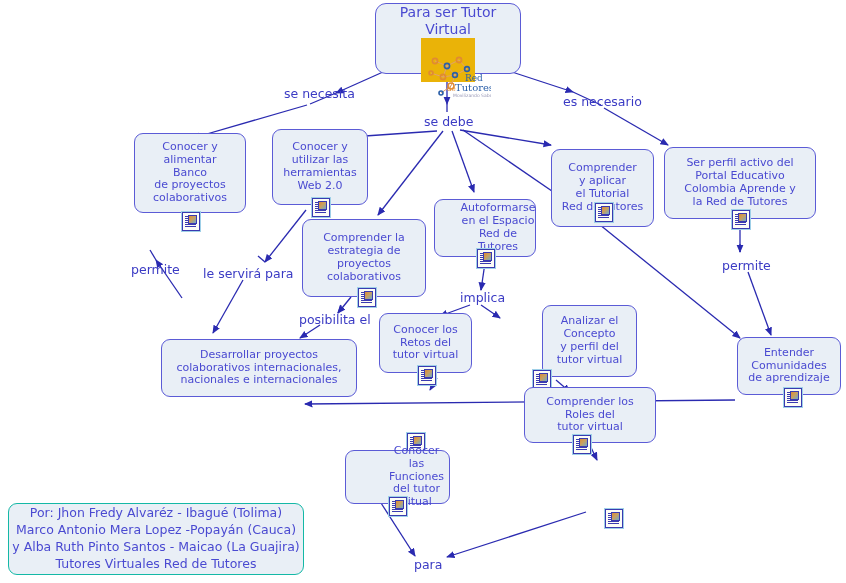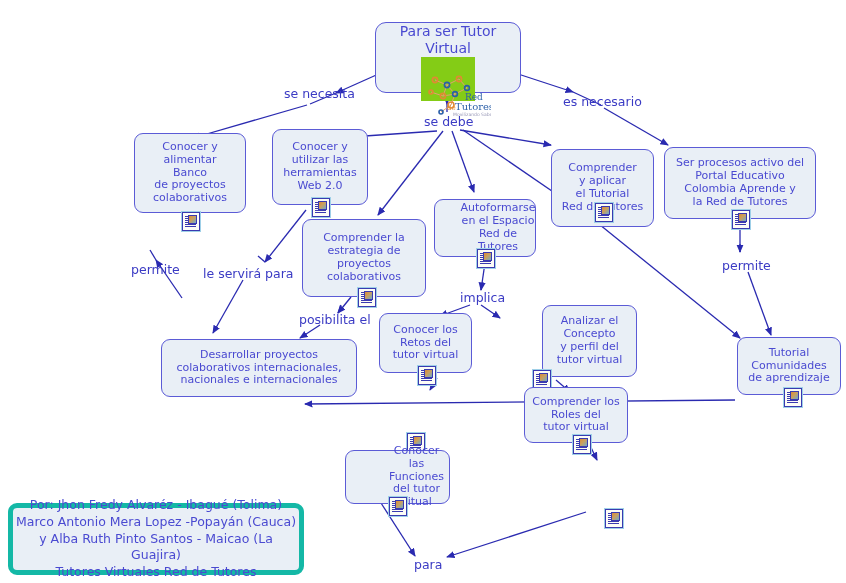--- a/index.html
+++ b/index.html
@@ -7,24 +7,24 @@
        font-family:"DejaVu Sans","Liberation Sans",sans-serif;}
   #canvas{position:absolute;left:0;top:0;width:846px;height:583px;}
   svg.edges{position:absolute;left:0;top:0;width:846px;height:583px;pointer-events:none;}
 
   .node{position:absolute;box-sizing:border-box;
         background:#e9eff6;border:1px solid #5b5bd6;border-radius:9px;
         color:#4a4ad1;text-align:center;display:flex;align-items:center;
         justify-content:center;line-height:1.18;font-size:11px;
         padding:4px 6px;white-space:pre-line;}
   .node.title{font-size:14px;border-radius:11px;align-items:flex-start;
-        padding-top:13px;flex-direction:column;margin-top:19px;}
+        padding-top:13px;flex-direction:column;}
   .node.title .ttl{width:100%;}
   .credits{position:absolute;box-sizing:border-box;background:#e9eff6;
-        border:5px solid #14b8a6;border-radius:9px;color:#4a4ad1;
+        border:1px solid #14b8a6;border-radius:9px;color:#4a4ad1;
         text-align:center;font-size:12.5px;line-height:1.35;
         display:flex;align-items:center;justify-content:center;
         white-space:pre-line;padding:4px 2px;}
 
   .elabel{position:absolute;color:#3b3bc4;font-size:12.5px;
           white-space:nowrap;}
 
   
   .docicon{position:absolute;width:16px;height:17px;
            background:#fdfdf6;border:1px solid #3a3ab0;
@@ -34,21 +34,21 @@
   .docicon .l2{left:2px;top:5px;width:4px;height:1px;}
   .docicon .l3{left:2px;top:7px;width:4px;height:1px;}
   .docicon .l4{left:2px;top:9px;width:4px;height:1px;}
   .docicon .l5{left:2px;top:11px;width:11px;height:1px;}
   .docicon .l6{left:2px;top:13px;width:11px;height:1px;}
   .docicon .thumb{position:absolute;right:2px;top:2px;width:7px;height:7px;
            background:linear-gradient(135deg,#d88a3a 0%,#caa05e 45%,#6fa9c9 100%);
            border:1px solid #3a3ab0;}
 
   
-  .logo{position:relative;width:54px;height:44px;background:#84cc16;
+  .logo{position:relative;width:54px;height:44px;background:#eab308;
         margin:1px auto 0;}
   .logo svg{display:block;}
 </style>
 </head>
 <body>
 
 <div id="canvas">
 
   <svg class="edges" viewBox="0 0 846 583" xmlns="http://www.w3.org/2000/svg">
     <defs>
@@ -208,21 +208,21 @@
   <div class="docicon" style="left:595px;top:203px;">
       <i class="l1"></i>
       <i class="l2"></i>
       <i class="l3"></i>
       <i class="l4"></i>
       <i class="l5"></i>
       <i class="l6"></i>
       <i class="thumb"></i>
     </div>
 
-  <div class="node" style="left:664px;top:147px;width:152px;height:72px;">Ser procesos activo del
+  <div class="node" style="left:664px;top:147px;width:152px;height:72px;">Ser perfil activo del
 Portal Educativo
 Colombia Aprende y
 la Red de Tutores</div>
   <div class="docicon" style="left:732px;top:210px;">
       <i class="l1"></i>
       <i class="l2"></i>
       <i class="l3"></i>
       <i class="l4"></i>
       <i class="l5"></i>
       <i class="l6"></i>
@@ -263,21 +263,21 @@
   <div class="docicon" style="left:407px;top:433px;">
       <i class="l1"></i>
       <i class="l2"></i>
       <i class="l3"></i>
       <i class="l4"></i>
       <i class="l5"></i>
       <i class="l6"></i>
       <i class="thumb"></i>
     </div>
 
-  <div class="node" style="left:524px;top:387px;width:104px;height:56px;">Comprender los
+  <div class="node" style="left:524px;top:387px;width:132px;height:56px;">Comprender los
 Roles del
 tutor virtual</div>
   <div class="docicon" style="left:573px;top:435px;">
       <i class="l1"></i>
       <i class="l2"></i>
       <i class="l3"></i>
       <i class="l4"></i>
       <i class="l5"></i>
       <i class="l6"></i>
       <i class="thumb"></i>
@@ -299,21 +299,21 @@
   <div class="docicon" style="left:605px;top:509px;">
       <i class="l1"></i>
       <i class="l2"></i>
       <i class="l3"></i>
       <i class="l4"></i>
       <i class="l5"></i>
       <i class="l6"></i>
       <i class="thumb"></i>
     </div>
 
-  <div class="node" style="left:737px;top:337px;width:104px;height:58px;">Tutorial
+  <div class="node" style="left:737px;top:337px;width:104px;height:58px;">Entender
 Comunidades
 de aprendizaje</div>
   <div class="docicon" style="left:784px;top:388px;">
       <i class="l1"></i>
       <i class="l2"></i>
       <i class="l3"></i>
       <i class="l4"></i>
       <i class="l5"></i>
       <i class="l6"></i>
       <i class="thumb"></i>

